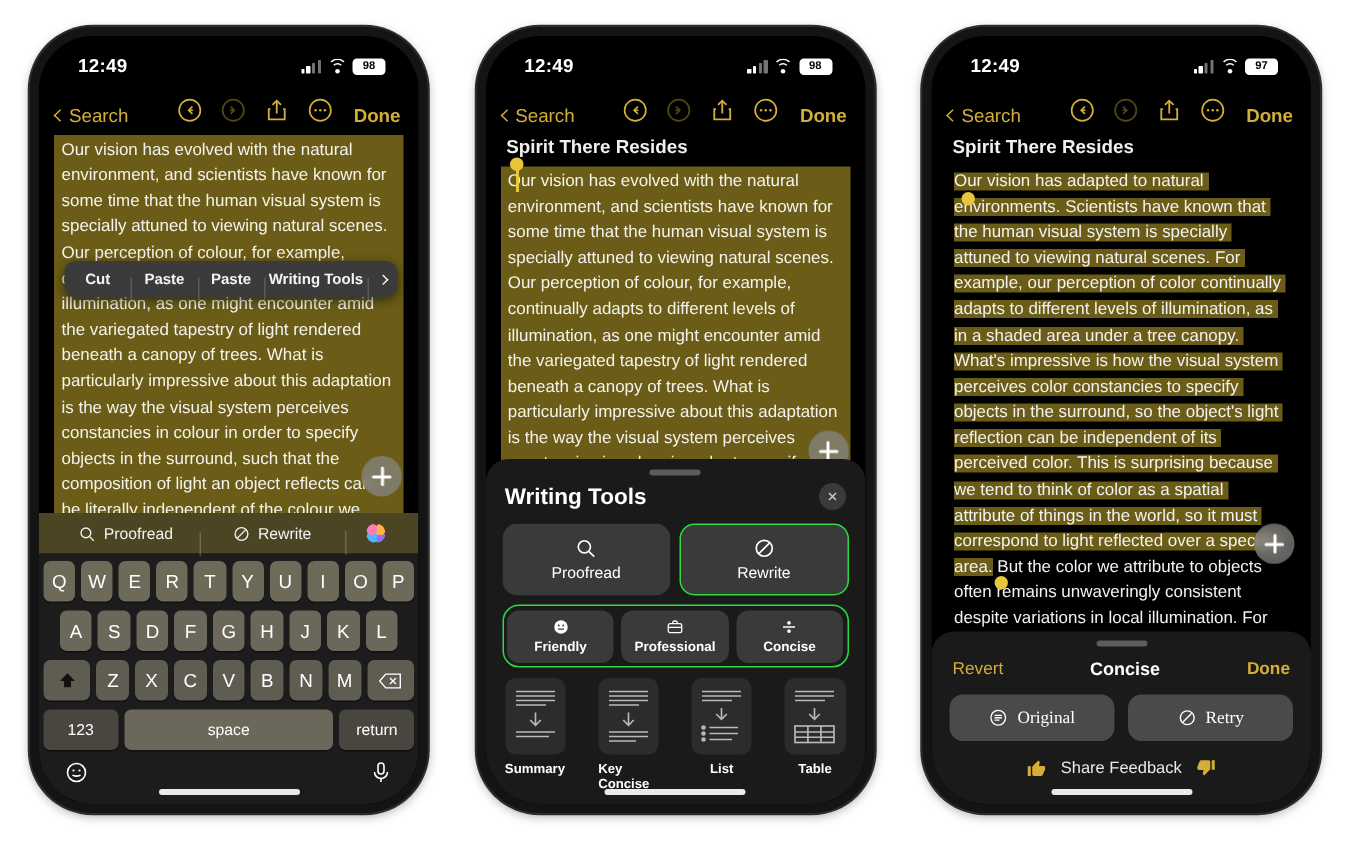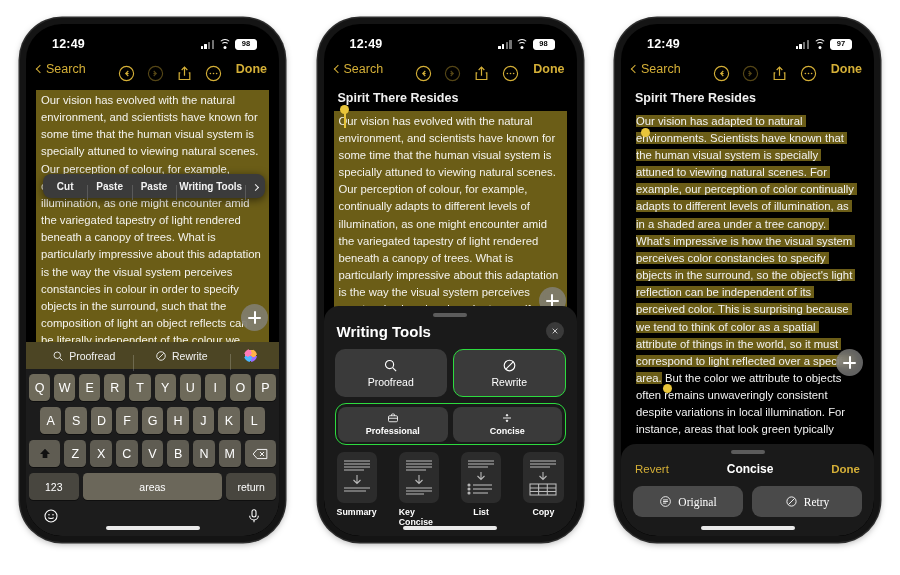--- a/index.html
+++ b/index.html
@@ -77,21 +77,21 @@
   .batt {
     display: flex; align-items: center;
     border: 1px solid #fff; border-radius: 3px;
     padding: 0 2px; height: 11px; min-width: 22px;
     justify-content: center; background: #fff;
   }
   .batt span { font-size: 7.5px; color: #000; font-weight: bold; line-height: 1; }
 
   
   .navbar {
-    display: flex; align-items: flex-start;
+    display: flex; align-items: flex-end;
     padding: 4px 12px 6px 8px;
     gap: 2px;
     color: #d4af37;
     position: relative; z-index: 30;
   }
   .nav-back { display: flex; align-items: center; gap: 3px; cursor: pointer; }
   .chev-l {
     width: 6px; height: 6px;
     border-left: 1.8px solid #d4af37;
     border-bottom: 1.8px solid #d4af37;
@@ -492,21 +492,21 @@
             <div class="key">M</div>
             <div class="key del">
               <svg viewBox="0 0 28 20" fill="none" stroke="#fff" stroke-width="1.6">
                 <path d="M9 2h17v16H9L2 10z"></path>
                   <path d="M14 6.5l7 7M21 6.5l-7 7"></path>
               </svg>
             </div>
           </div>
           <div class="krow r4">
             <div class="key num">123</div>
-            <div class="key space">areas</div>
+            <div class="key space">space</div>
             <div class="key ret">return</div>
           </div>
           <div class="kbbottom">
             <div>
               <svg viewBox="0 0 24 24" fill="none" stroke="#fff" stroke-width="1.6">
                 <circle cx="12" cy="12" r="9"></circle>
                 <circle cx="9" cy="10" r="1.1" fill="#fff" stroke="none"></circle>
                 <circle cx="15" cy="10" r="1.1" fill="#fff" stroke="none"></circle>
                 <path d="M8 14.5c1.2 1.5 6.8 1.5 8 0"></path>
               </svg>
@@ -619,20 +619,29 @@
           <div class="wt-big sel">
             <svg viewBox="0 0 24 24" fill="none" stroke="#fff" stroke-width="1.8">
               <circle cx="12" cy="12" r="8.5"></circle>
                 <path d="M6.5 17.5 17.5 6.5"></path>
             </svg>
             <span>Rewrite</span>
           </div>
         </div>
 
         <div class="wt-tone-wrap">
+          <div class="wt-tone">
+            <svg viewBox="0 0 24 24" fill="#fff">
+              <circle cx="12" cy="12" r="9"></circle>
+              <circle cx="9" cy="10" r="1.3" fill="#3a3a3a"></circle>
+              <circle cx="15" cy="10" r="1.3" fill="#3a3a3a"></circle>
+              <rect x="8" y="14" width="8" height="1.5" rx=".7" fill="#3a3a3a"></rect>
+            </svg>
+            <span>Friendly</span>
+          </div>
           <div class="wt-tone">
             <svg viewBox="0 0 24 24" fill="none" stroke="#fff" stroke-width="1.7">
               <rect x="3" y="7.5" width="18" height="12" rx="2.5"></rect>
               <path d="M9 7.5V5.8A1.8 1.8 0 0 1 10.8 4h2.4A1.8 1.8 0 0 1 15 5.8v1.7"></path>
               <path d="M3 12.5h18"></path>
             </svg>
             <span>Professional</span>
           </div>
           <div class="wt-tone">
             <svg viewBox="0 0 24 24" fill="none" stroke="#fff" stroke-width="1.8">
@@ -682,21 +691,21 @@
           </div>
           <div class="wt-doc">
             <div class="doc-card">
               <svg viewBox="0 0 34 42" fill="none" stroke="#b9b9b9" stroke-width="1.1">
                 <path d="M4 4h26M4 7h26M4 10h20"></path>
                 <path d="M17 15v7M13.5 19l3.5 3.5L20.5 19"></path>
                 <rect x="4" y="27" width="26" height="11"></rect>
                 <path d="M4 31h26M4 34.5h26M12.6 27v11M21.3 27v11"></path>
               </svg>
             </div>
-            <span>Copy</span>
+            <span>Table</span>
           </div>
         </div>
       </div>
 
       <div class="homebar"></div>
     </div>
   </div>
 
   <div class="phone">
     <div class="screen">
@@ -785,19 +794,28 @@
             <span>Original</span>
           </div>
           <div class="res-btn">
             <svg viewBox="0 0 24 24" fill="none" stroke="#fff" stroke-width="1.7">
               <circle cx="12" cy="12" r="8.5"></circle>
                 <path d="M6.5 17.5 17.5 6.5"></path>
             </svg>
             <span>Retry</span>
           </div>
         </div>
+        <div class="feedback">
+          <svg viewBox="0 0 24 24" fill="#d4af37">
+            <path d="M9 21h8.3c.9 0 1.6-.5 1.9-1.3l2.6-6.1c.1-.2.1-.4.1-.6v-1.5c0-.9-.8-1.7-1.7-1.7h-5.4l.8-3.9.1-.4c0-.4-.2-.7-.4-1L14 3.5 7.6 10c-.3.3-.5.7-.5 1.2V19c0 1.1.9 2 1.9 2zM2 10h3.5v11H2z"></path>
+          </svg>
+          <span>Share Feedback</span>
+          <svg viewBox="0 0 24 24" fill="#d4af37">
+            <path d="M15 3H6.7c-.9 0-1.6.5-1.9 1.3L2.2 10.4c-.1.2-.1.4-.1.6v1.5c0 .9.8 1.7 1.7 1.7h5.4l-.8 3.9-.1.4c0 .4.2.7.4 1l1.3 1 6.4-6.5c.3-.3.5-.7.5-1.2V5c0-1.1-.9-2-1.9-2zm7 0h-3.5v11H22z"></path>
+          </svg>
+        </div>
       </div>
 
       <div class="homebar"></div>
     </div>
   </div>
 
 </div>
 
 </body></html>

